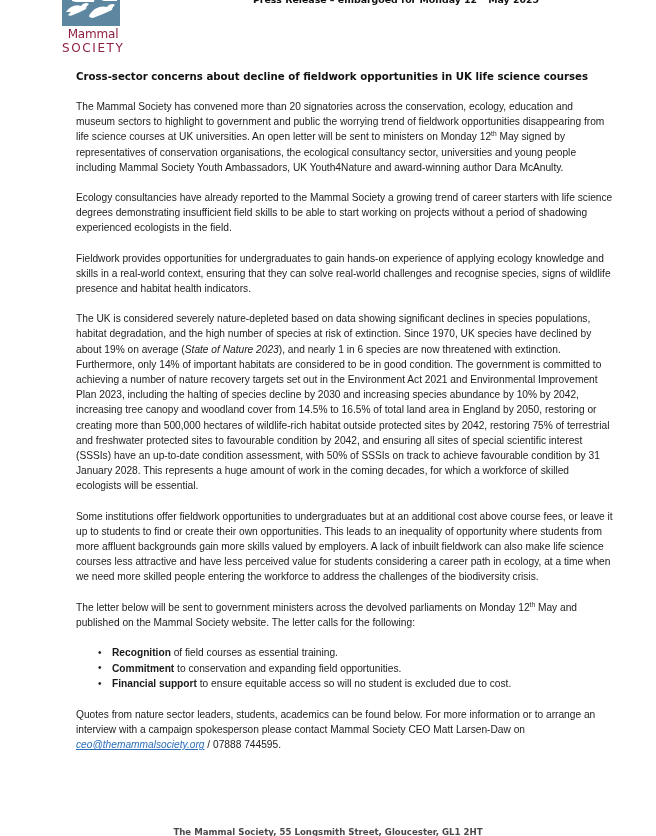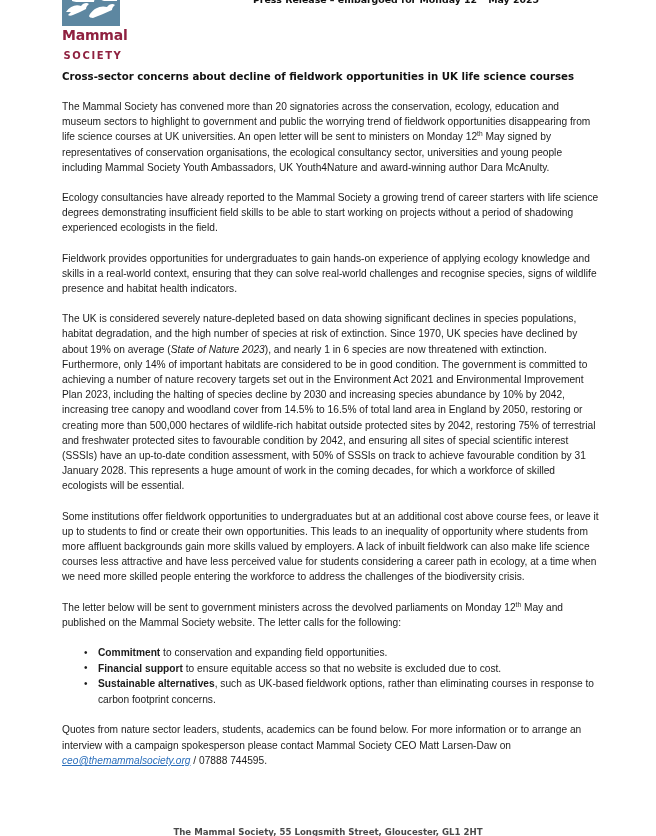--- a/index.html
+++ b/index.html
@@ -41,36 +41,36 @@
     width: 58px;
     height: 34px;
     background: #5d87a1;
     position: relative;
     overflow: hidden;
     display: block;
   }
 
   .logo-wordmark {
     font-family: "DejaVu Sans", sans-serif;
-    font-weight: bold;
-    font-size: 14px;
+    font-weight: normal;
+    font-size: 12px;
     letter-spacing: -0.2px;
     color: #8f2140;
     line-height: 1.05;
     margin-top: 2px;
   }
 
   .logo-subwordmark {
     font-family: "DejaVu Sans", sans-serif;
-    font-weight: bold;
-    font-size: 10px;
+    font-weight: normal;
+    font-size: 12px;
     letter-spacing: 1.6px;
     color: #8f2140;
     line-height: 1;
-    margin-top: 8px;
+    margin-top: 1px;
   }
 
   .header-lines {
     position: absolute;
     left: 180px;
     top: -7px;
     width: 432px;
     text-align: center;
   }
 
@@ -79,21 +79,21 @@
     font-weight: bold;
     font-size: 9.4px;
     line-height: 14px;
     color: #111111;
     white-space: nowrap;
   }
 
   
   .content {
     position: absolute;
-    left: 62px;
+    left: 76px;
     top: 70px;
     width: 538px;
   }
 
   .doc-title {
     font-family: "DejaVu Sans", sans-serif;
     font-weight: bold;
     font-size: 10.2px;
     line-height: 14px;
     color: #111111;
@@ -210,23 +210,23 @@
 
     <p class="para">Fieldwork provides opportunities for undergraduates to gain hands-on experience of applying ecology knowledge and skills in a real-world context, ensuring that they can solve real-world challenges and recognise species, signs of wildlife presence and habitat health indicators.</p>
 
     <p class="para"><span>The UK is considered severely nature-depleted based on data showing significant declines in species populations, habitat degradation, and the high number of species at risk of extinction. Since 1970, UK species have declined by about 19% on average (</span><span class="ital">State of Nature 2023</span><span>), and nearly 1 in 6 species are now threatened with extinction. Furthermore, only 14% of important habitats are considered to be in good condition. The government is committed to achieving a number of nature recovery targets set out in the Environment Act 2021 and Environmental Improvement Plan 2023, including the halting of species decline by 2030 and increasing species abundance by 10% by 2042, increasing tree canopy and woodland cover from 14.5% to 16.5% of total land area in England by 2050, restoring or creating more than 500,000 hectares of wildlife-rich habitat outside protected sites by 2042, restoring 75% of terrestrial and freshwater protected sites to favourable condition by 2042, and ensuring all sites of special scientific interest (SSSIs) have an up-to-date condition assessment, with 50% of SSSIs on track to achieve favourable condition by 31 January 2028. This represents a huge amount of work in the coming decades, for which a workforce of skilled ecologists will be essential.</span></p>
 
     <p class="para">Some institutions offer fieldwork opportunities to undergraduates but at an additional cost above course fees, or leave it up to students to find or create their own opportunities. This leads to an inequality of opportunity where students from more affluent backgrounds gain more skills valued by employers. A lack of inbuilt fieldwork can also make life science courses less attractive and have less perceived value for students considering a career path in ecology, at a time when we need more skilled people entering the workforce to address the challenges of the biodiversity crisis.</p>
 
     <p class="para"><span>The letter below will be sent to government ministers across the devolved parliaments on Monday 12</span><span class="sup">th</span><span> May and published on the Mammal Society website. The letter calls for the following:</span></p>
 
     <ul class="calls">
+      <li><span class="bold">Recognition</span><span> of field courses as essential training.</span></li>
       <li><span class="bold">Commitment</span><span> to conservation and expanding field opportunities.</span></li>
-      <li><span class="bold">Financial support</span><span> to ensure equitable access so that no website is excluded due to cost.</span></li>
-      <li><span class="bold">Sustainable alternatives</span><span>, such as UK-based fieldwork options, rather than eliminating courses in response to carbon footprint concerns.</span></li>
+      <li><span class="bold">Financial support</span><span> to ensure equitable access so will no student is excluded due to cost.</span></li>
     </ul>
 
     <p class="para"><span>Quotes from nature sector leaders, students, academics can be found below. For more information or to arrange an interview with a campaign spokesperson please contact Mammal Society CEO Matt Larsen-Daw on </span><a class="maillink" href="#">ceo@themammalsociety.org</a><span> / 07888 744595.</span></p>
 
   </div>
 
   <div class="footer">
     <div class="footer-text">The Mammal Society, 55 Longsmith Street, Gloucester, GL1 2HT</div>
   </div>
 

